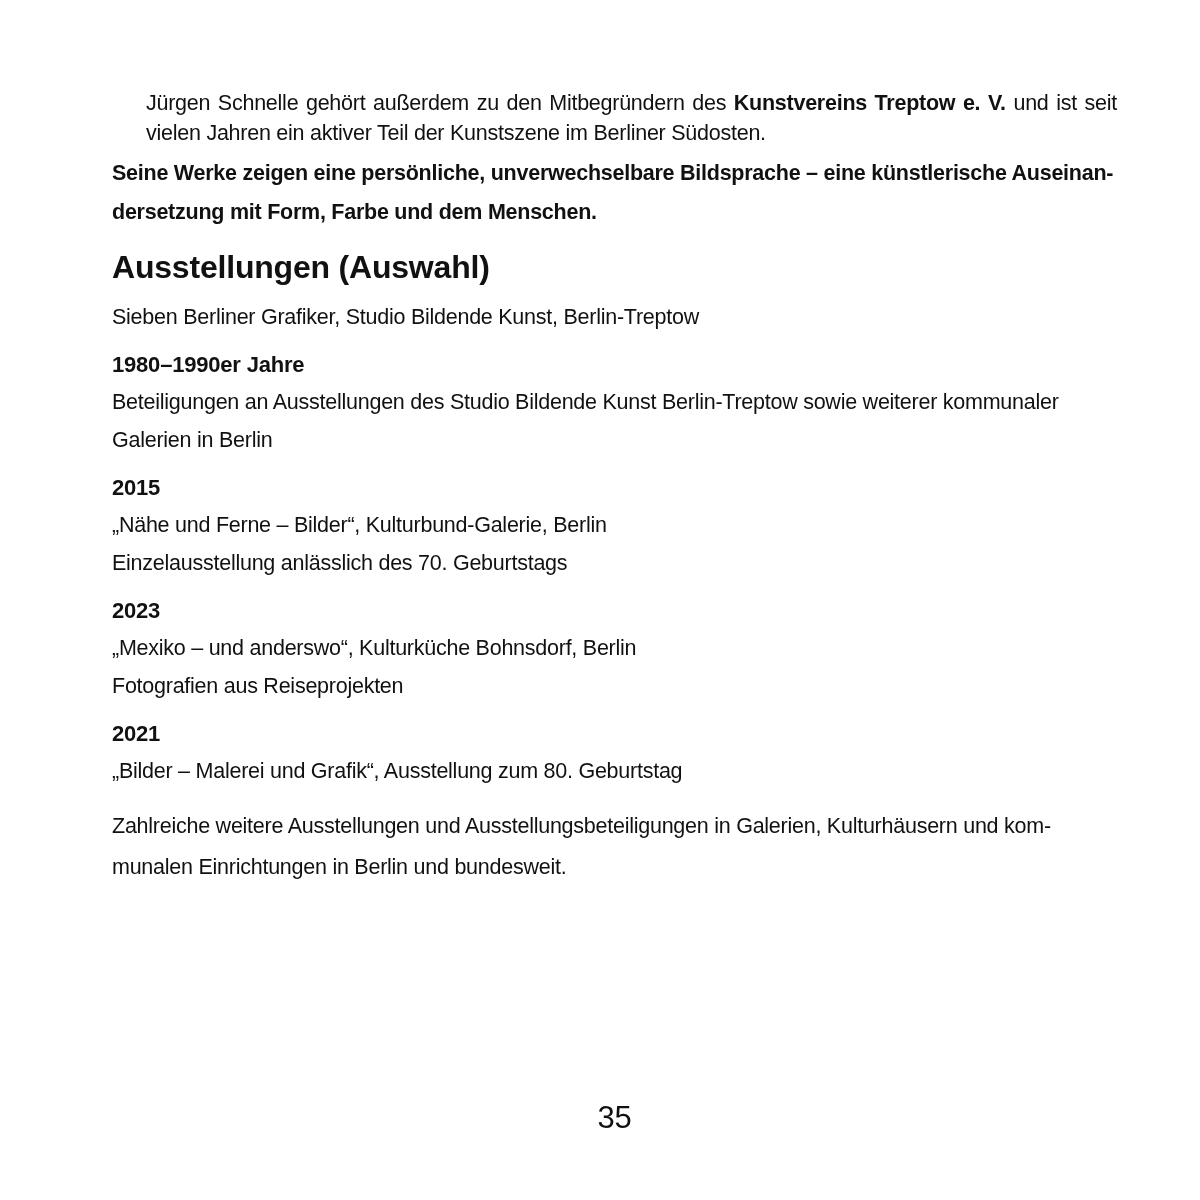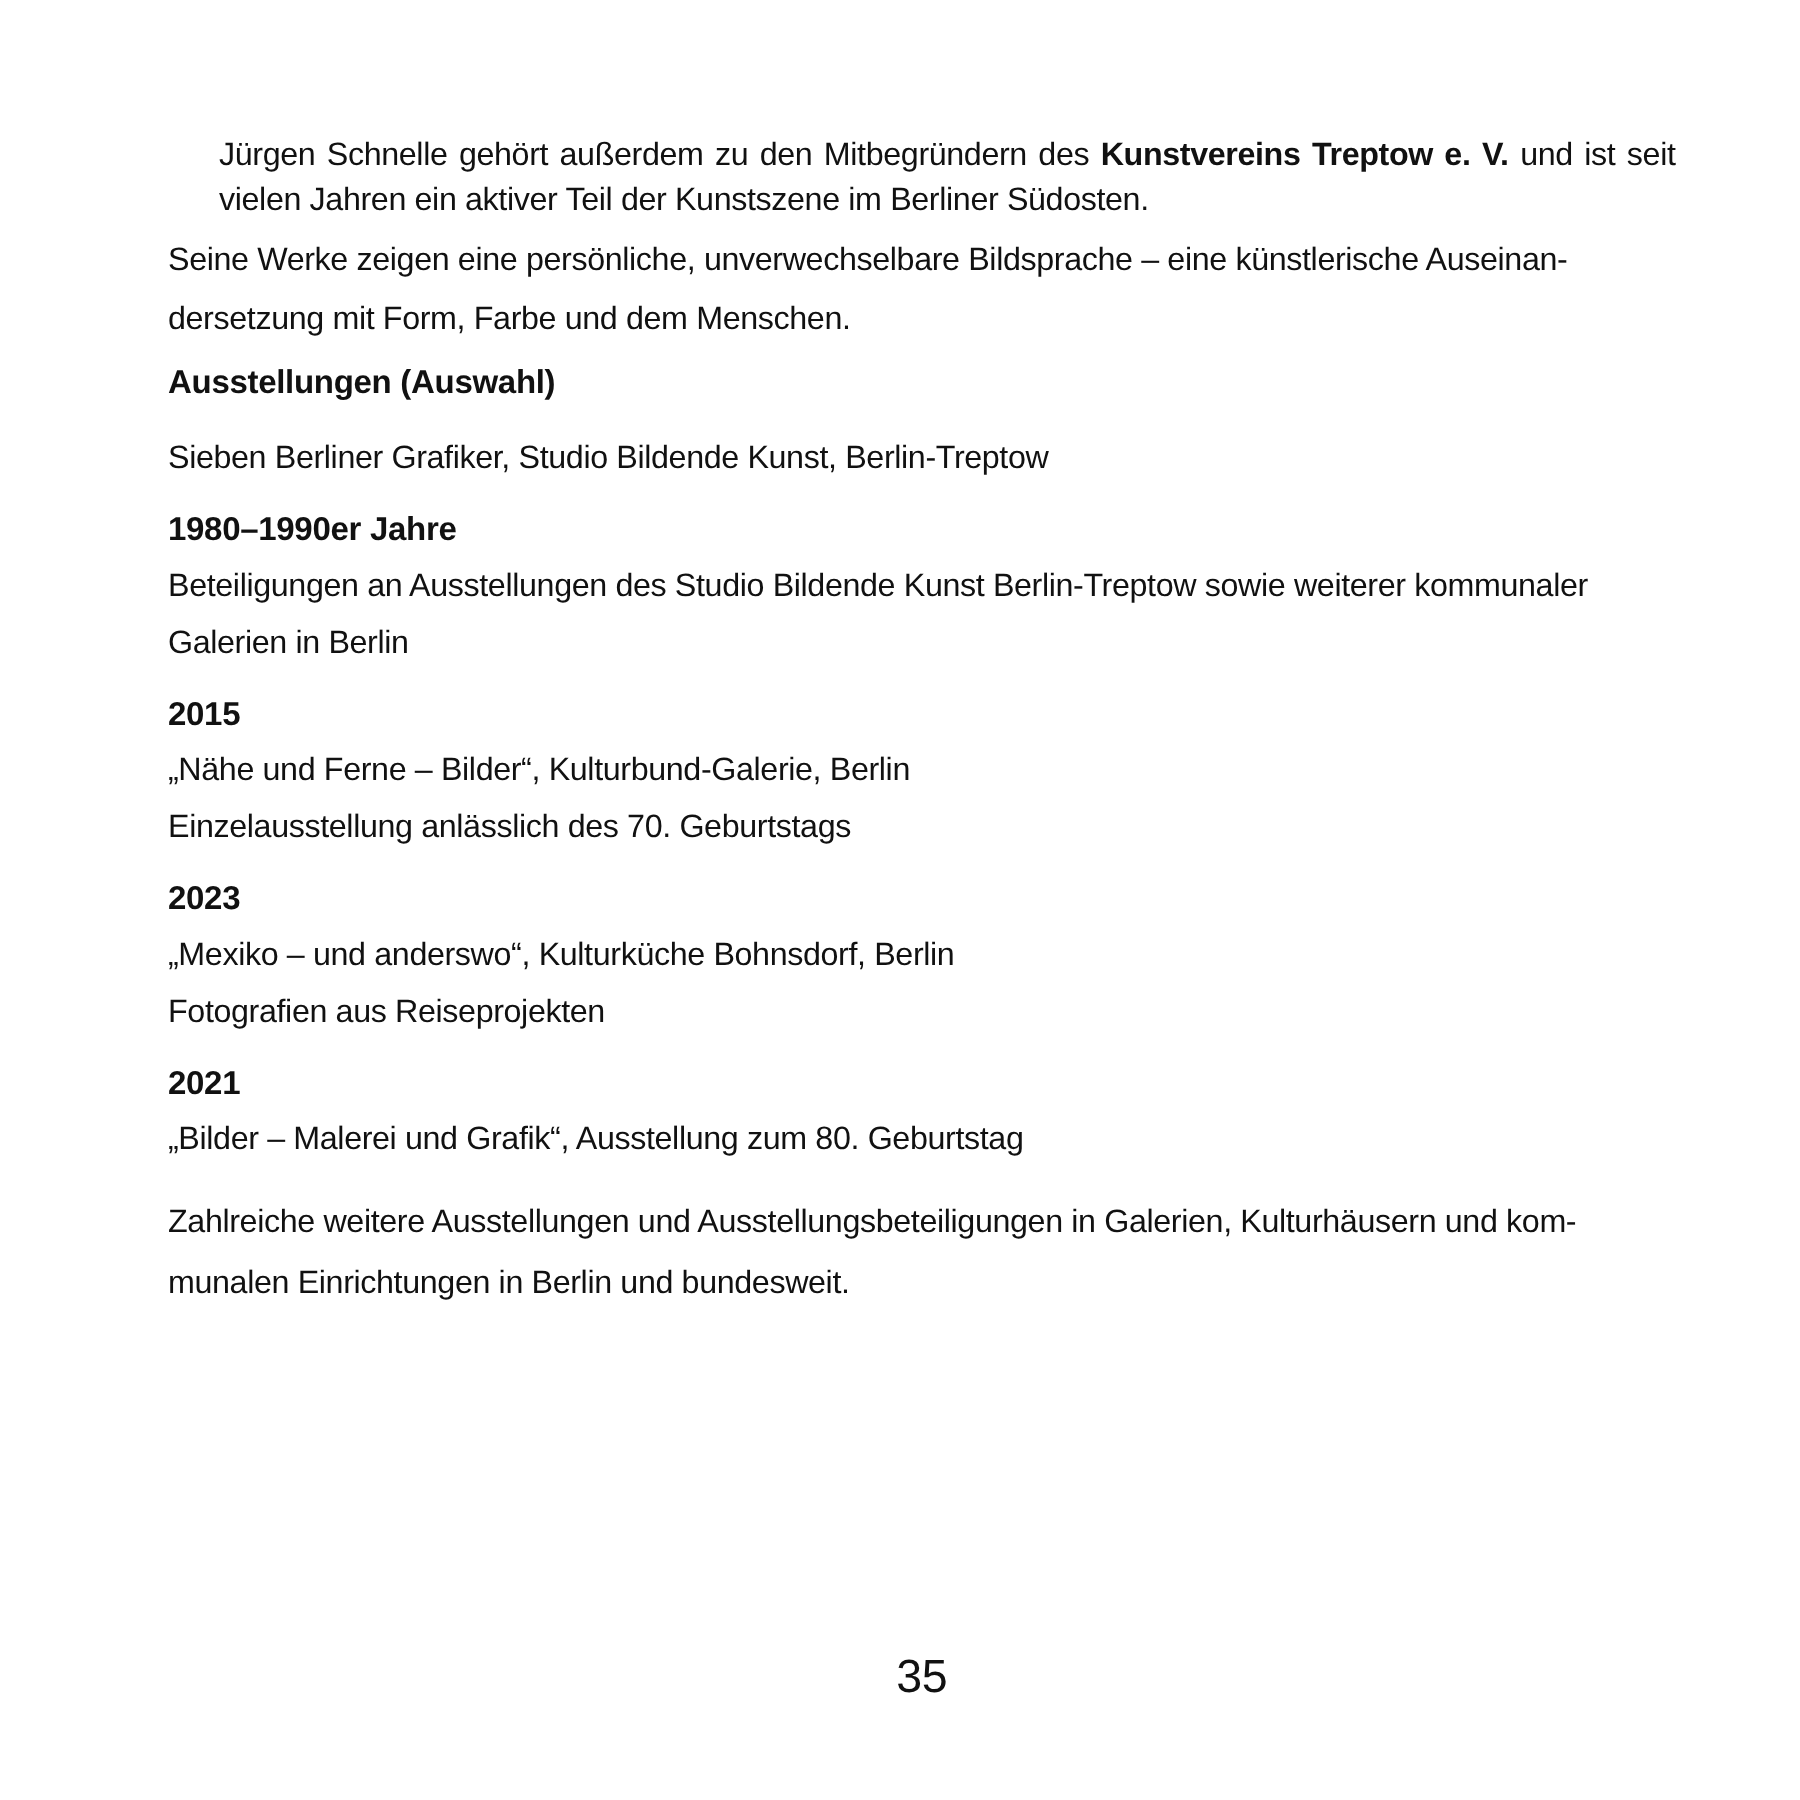--- a/index.html
+++ b/index.html
@@ -26,35 +26,36 @@
     letter-spacing: -0.25px;
   }
   .p1 {
     margin-top: 88px;
     line-height: 30px;
     margin-left: 34px;
   }
   .p2 {
     margin-top: 6px;
     line-height: 39px;
+    font-weight: bold;
   }
   .line {
     white-space: nowrap;
   }
   .line-justified {
     white-space: normal;
     text-align: justify;
     text-align-last: justify;
   }
   .bold-inline {
     font-weight: bold;
   }
   .section-heading {
-    margin-top: 6px;
-    font-size: 22px;
+    margin-top: 18px;
+    font-size: 32px;
     font-weight: bold;
     line-height: 34px;
     letter-spacing: -0.2px;
   }
   .entry {
     margin-top: 14px;
   }
   .entry-year {
     font-size: 22px;
     font-weight: bold;

